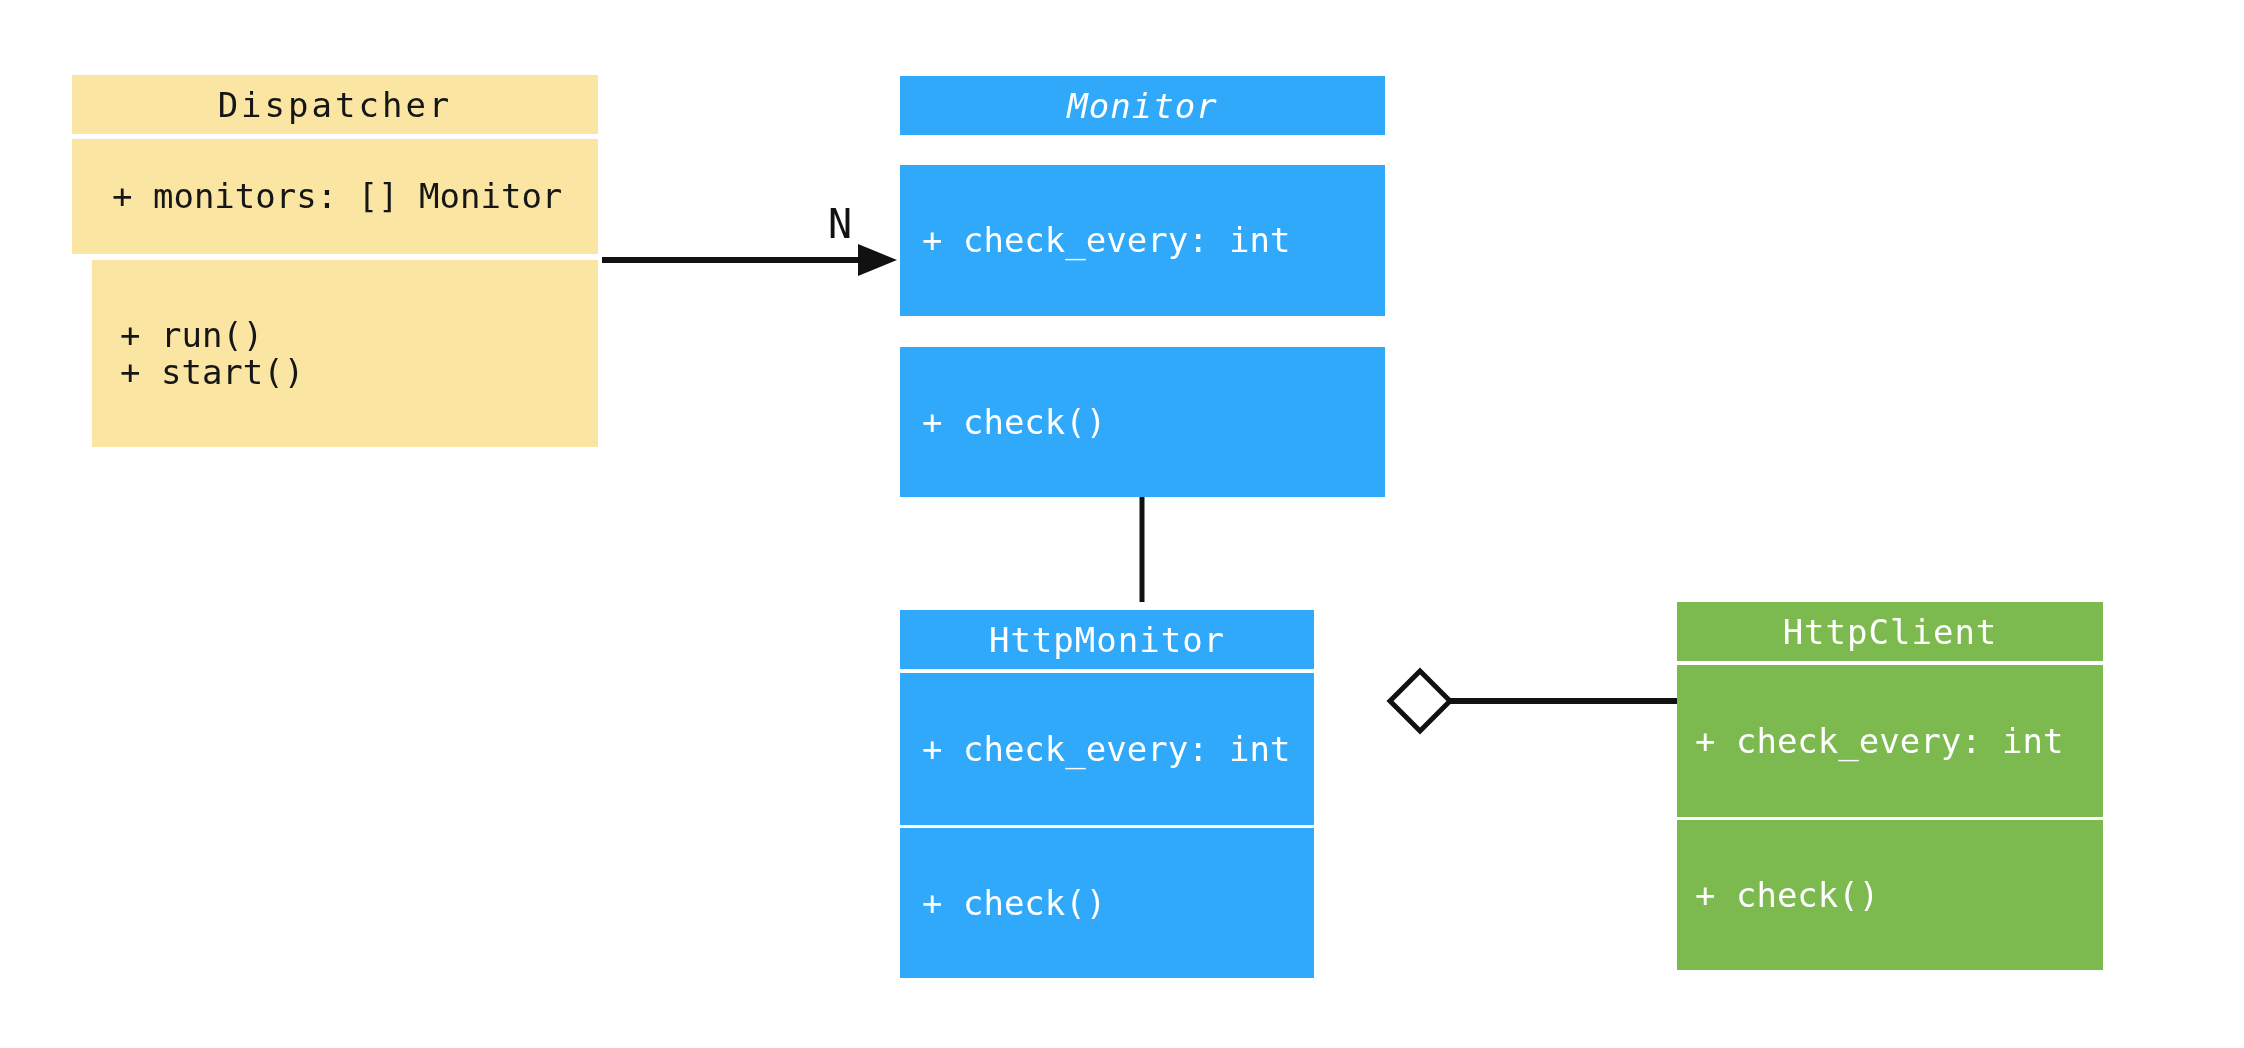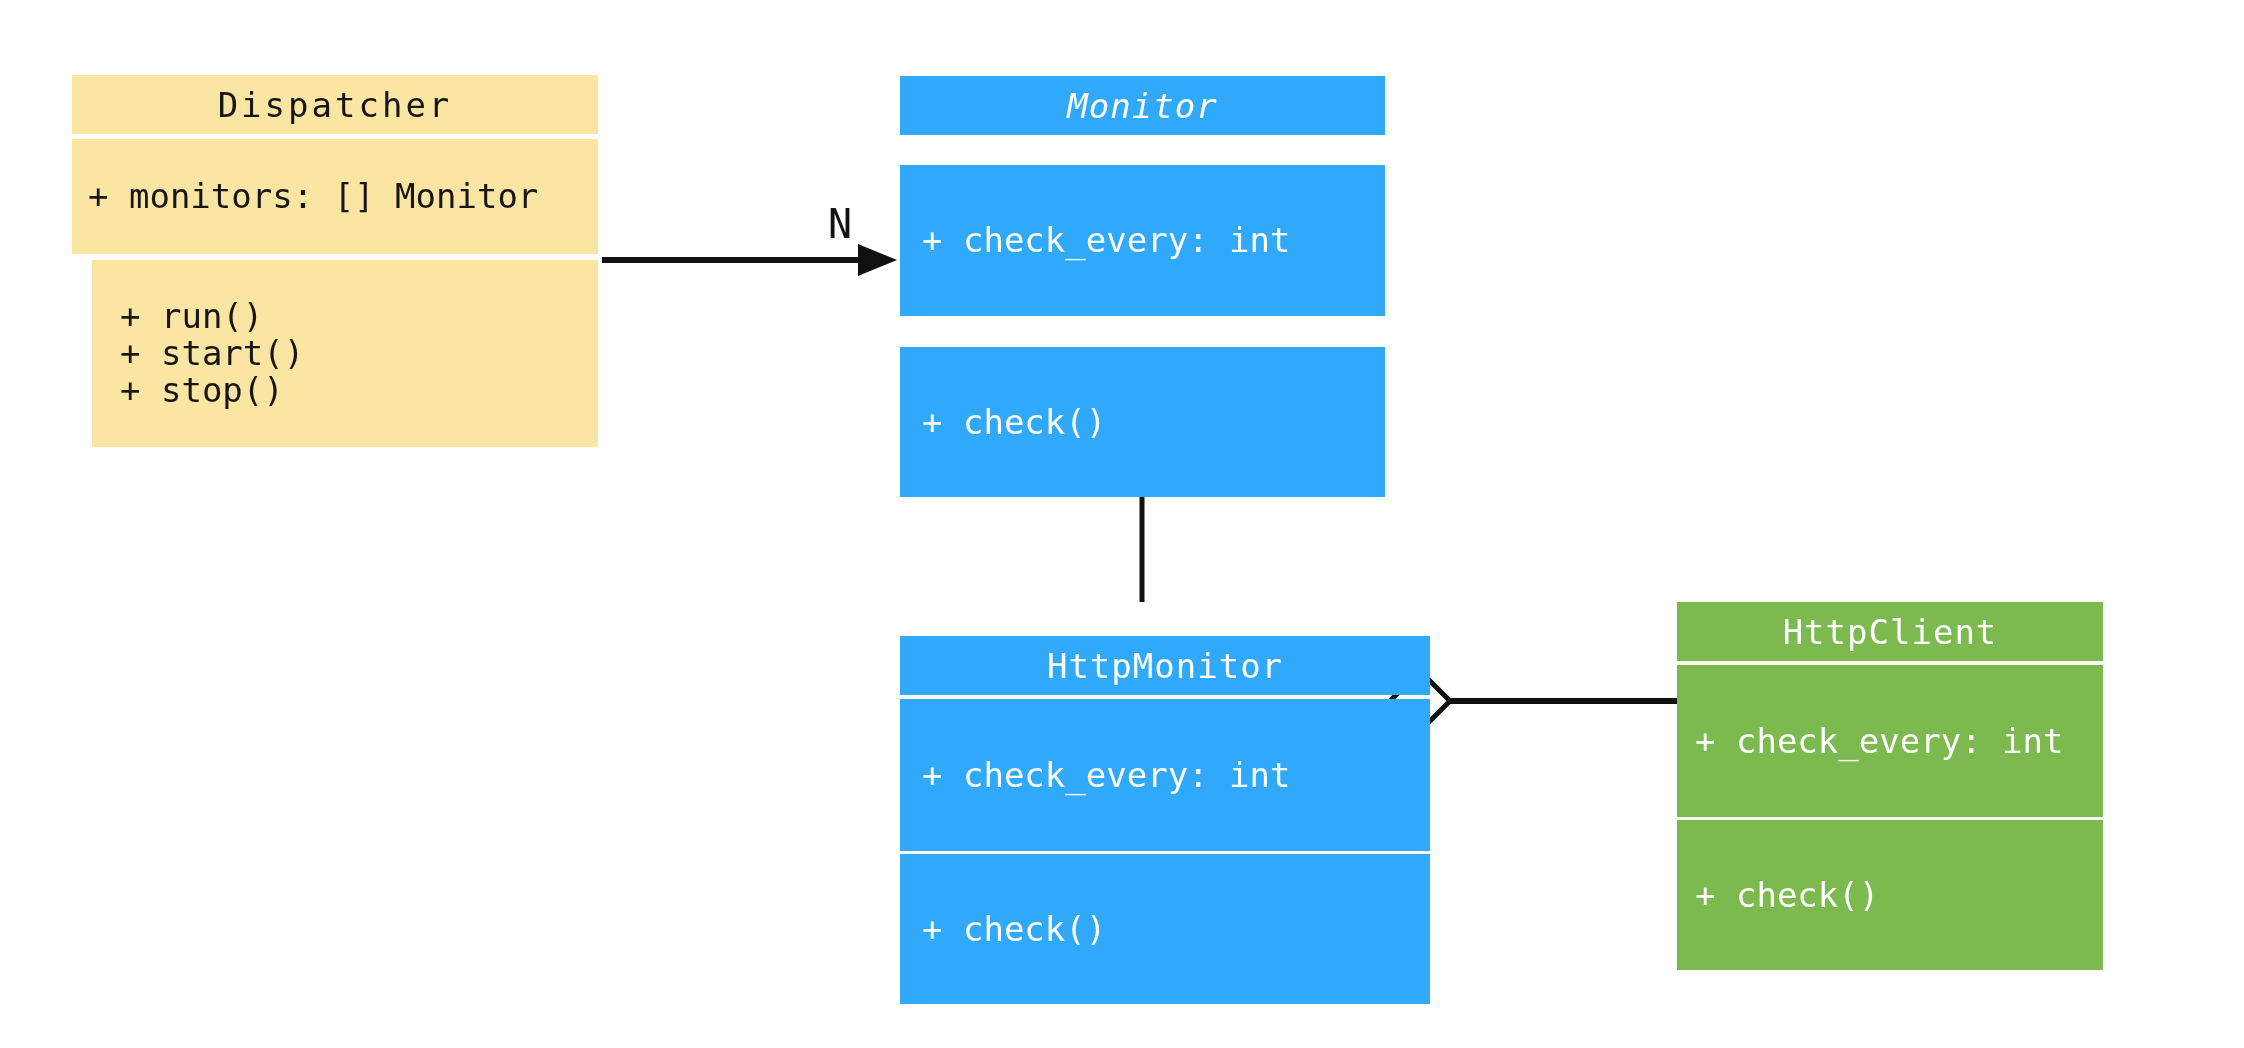--- a/index.html
+++ b/index.html
@@ -43,31 +43,31 @@
     display: flex;
     flex-direction: column;
     justify-content: center;
     line-height: 37px;
     white-space: pre;
   }
 
   
   .box-dispatcher { left: 72px; top: 75px; width: 526px; }
   .box-dispatcher .sec-title   { height: 59px; margin-bottom: 5px; letter-spacing: 3px; }
-  .box-dispatcher .sec-attrs   { height: 115px; margin-bottom: 6px; padding-left: 16px; }
+  .box-dispatcher .sec-attrs   { height: 115px; margin-bottom: 6px; padding-left: 40px; }
   .box-dispatcher .sec-methods { height: 187px; padding-left: 28px; margin-left: 20px; }
 
   
   .box-monitor { left: 900px; top: 76px; width: 485px; gap: 26px; }
   .box-monitor .sec-title   { height: 59px; margin-bottom: 4px; font-style: italic; }
   .box-monitor .sec-attrs   { height: 151px; margin-bottom: 5px; padding-left: 22px; }
   .box-monitor .sec-methods { height: 150px; padding-left: 22px; }
 
   
-  .box-httpmonitor { left: 900px; top: 636px; width: 530px; }
+  .box-httpmonitor { left: 900px; top: 610px; width: 414px; }
   .box-httpmonitor .sec-title   { height: 59px; margin-bottom: 4px; }
   .box-httpmonitor .sec-attrs   { height: 152px; margin-bottom: 3px; padding-left: 22px; }
   .box-httpmonitor .sec-methods { height: 150px; padding-left: 22px; }
 
   
   .box-httpclient { left: 1677px; top: 602px; width: 426px; }
   .box-httpclient .sec-title   { height: 59px; margin-bottom: 4px; }
   .box-httpclient .sec-attrs   { height: 152px; margin-bottom: 3px; padding-left: 18px; }
   .box-httpclient .sec-methods { height: 150px; padding-left: 18px; }
 
@@ -100,21 +100,20 @@
   <div class="cls box-dispatcher" style="color: rgb(22, 22, 22);">
     <div class="sec sec-title" style="background-color: rgb(251, 229, 162);">
       <span>Dispatcher</span>
     </div>
     <div class="sec sec-attrs" style="background-color: rgb(251, 229, 162);">
       <div>+ monitors: [] Monitor</div>
     </div>
     <div class="sec sec-methods" style="background-color: rgb(251, 229, 162);">
       <div>+ run()</div>
       <div>+ start()</div>
-      <div>+ stop()</div>
     </div>
   </div>
 
   <div class="cls box-monitor" style="color: rgb(255, 255, 255);">
     <div class="sec sec-title" style="background-color: rgb(49, 169, 250);">
       <span>Monitor</span>
     </div>
     <div class="sec sec-attrs" style="background-color: rgb(49, 169, 250);">
       <div>+ check_every: int</div>
     </div>

